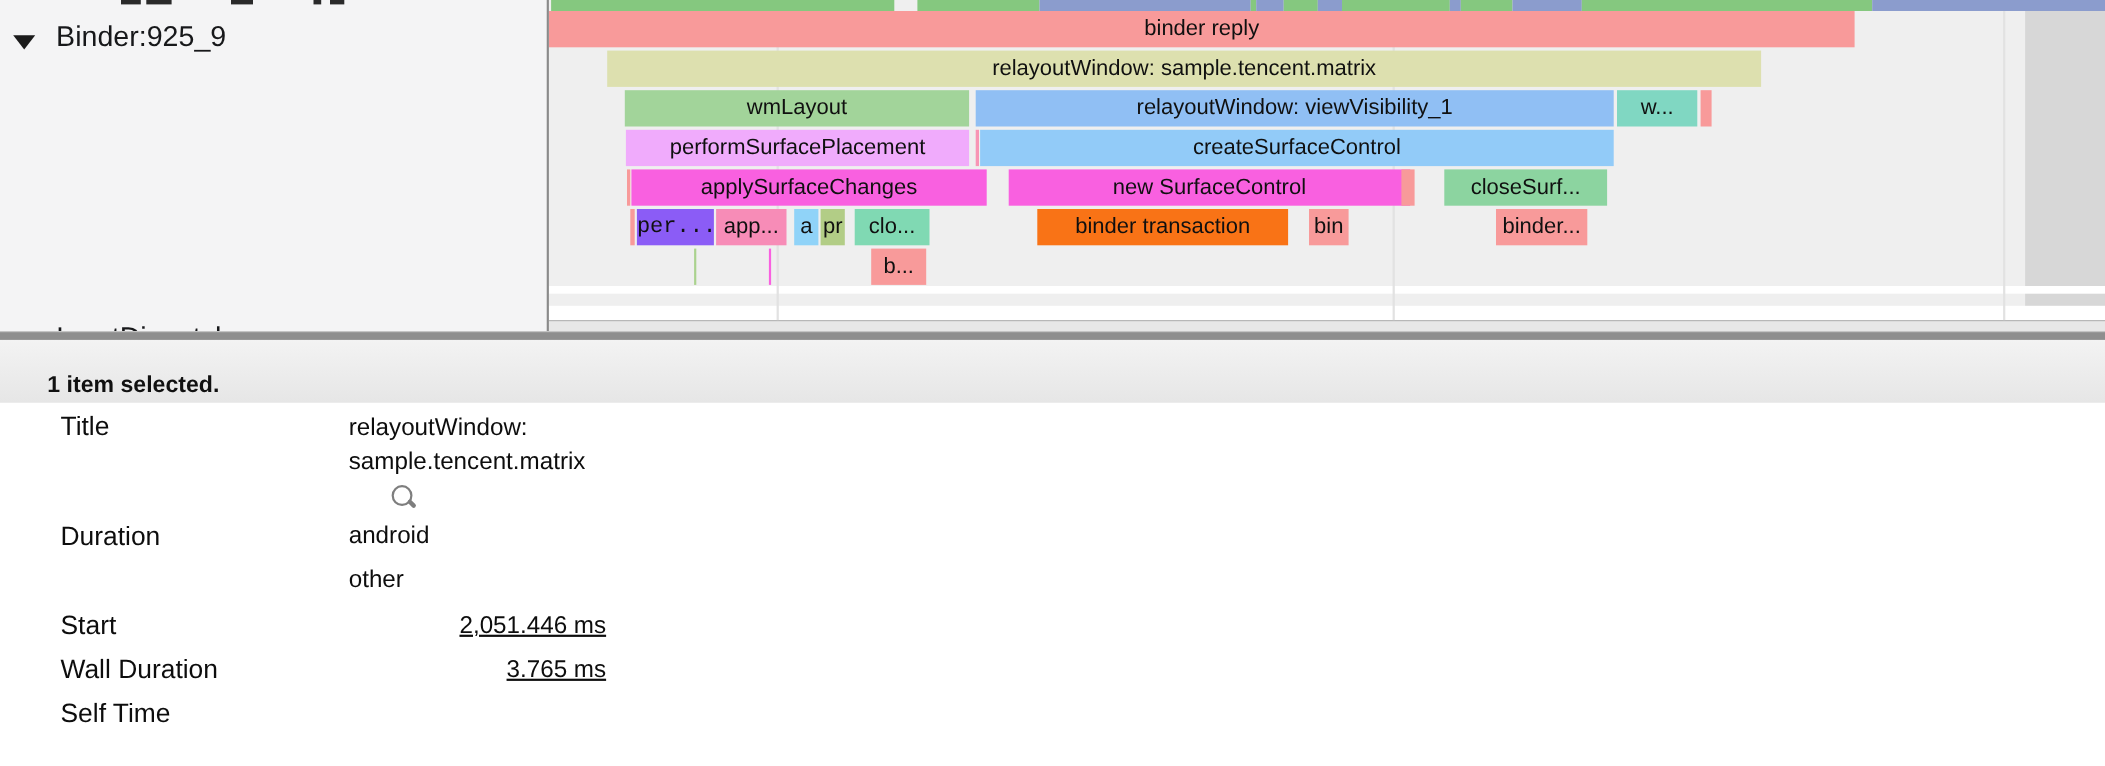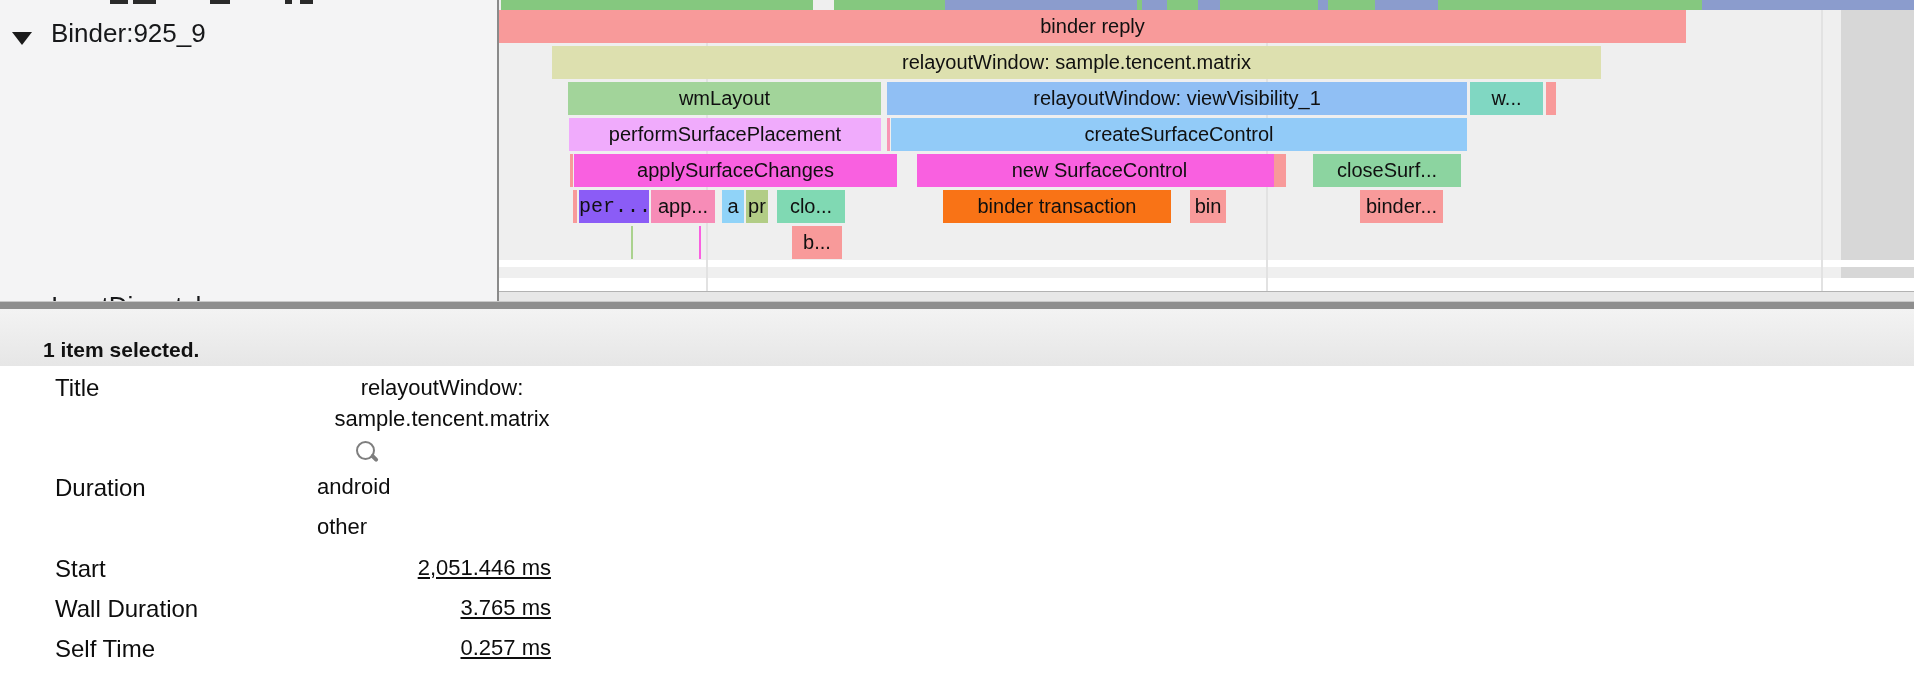--- a/index.html
+++ b/index.html
@@ -35,21 +35,21 @@
   #toolbar { position:absolute; left:0; top:309px; width:1914px; height:57px;
     background:linear-gradient(#f3f3f3,#e6e6e6); border-bottom:2px solid #c6c6c6; }
   #status-text { position:absolute; left:43px; top:29px; font-size:21px; font-weight:bold; color:#111; }
   #slice-tab { position:absolute; left:257px; top:12px; width:128px; height:47px; background:#ffffff;
     border:2px solid #9b9b9b; border-bottom:none; text-align:center; line-height:45px; font-size:21px; color:#111; z-index:3; }
   
   #details { position:absolute; left:0; top:366px; width:1914px; height:330px; background:#ffffff; }
   .dlabel { position:absolute; left:31px; font-size:24px; color:#0d0d0d; white-space:nowrap;margin-left:24px; }
   .dvalue { position:absolute; left:317px; font-size:22px; color:#0d0d0d; white-space:nowrap; }
   .dvalue.num { left:317px; width:234px; text-align:right;text-decoration:underline; }
-  #title-value { white-space:pre-line; line-height:31px; width:250px;text-align:center; }
+  #title-value { white-space:pre-line; line-height:31px; width:250px; }
   #magnifier-icon { position:absolute; left:356px; top:75px; width:15px; height:15px;
     border:2.5px solid #7e7e7e; border-radius:50%; }
   #magnifier-icon::after { content:""; position:absolute; left:12px; top:13px; width:9px; height:3.5px;
     background:#7e7e7e; transform:rotate(45deg); border-radius:2px; }
 </style>
 </head>
 <body>
 
 <div id="app">
 
@@ -140,16 +140,15 @@
 
     <span class="dvalue" style="top:148px;">other</span>
 
     <span class="dlabel" style="top:189px;">Start</span>
     <span class="dvalue num" style="top:189px;">2,051.446 ms</span>
 
     <span class="dlabel" style="top:229px;">Wall Duration</span>
     <span class="dvalue num" style="top:229px;">3.765 ms</span>
 
     <span class="dlabel" style="top:269px;">Self Time</span>
-    <span class="dvalue num" style="top:269px;">0.257 ms</span>
   </div>
 
 </div>
 
 </body></html>

